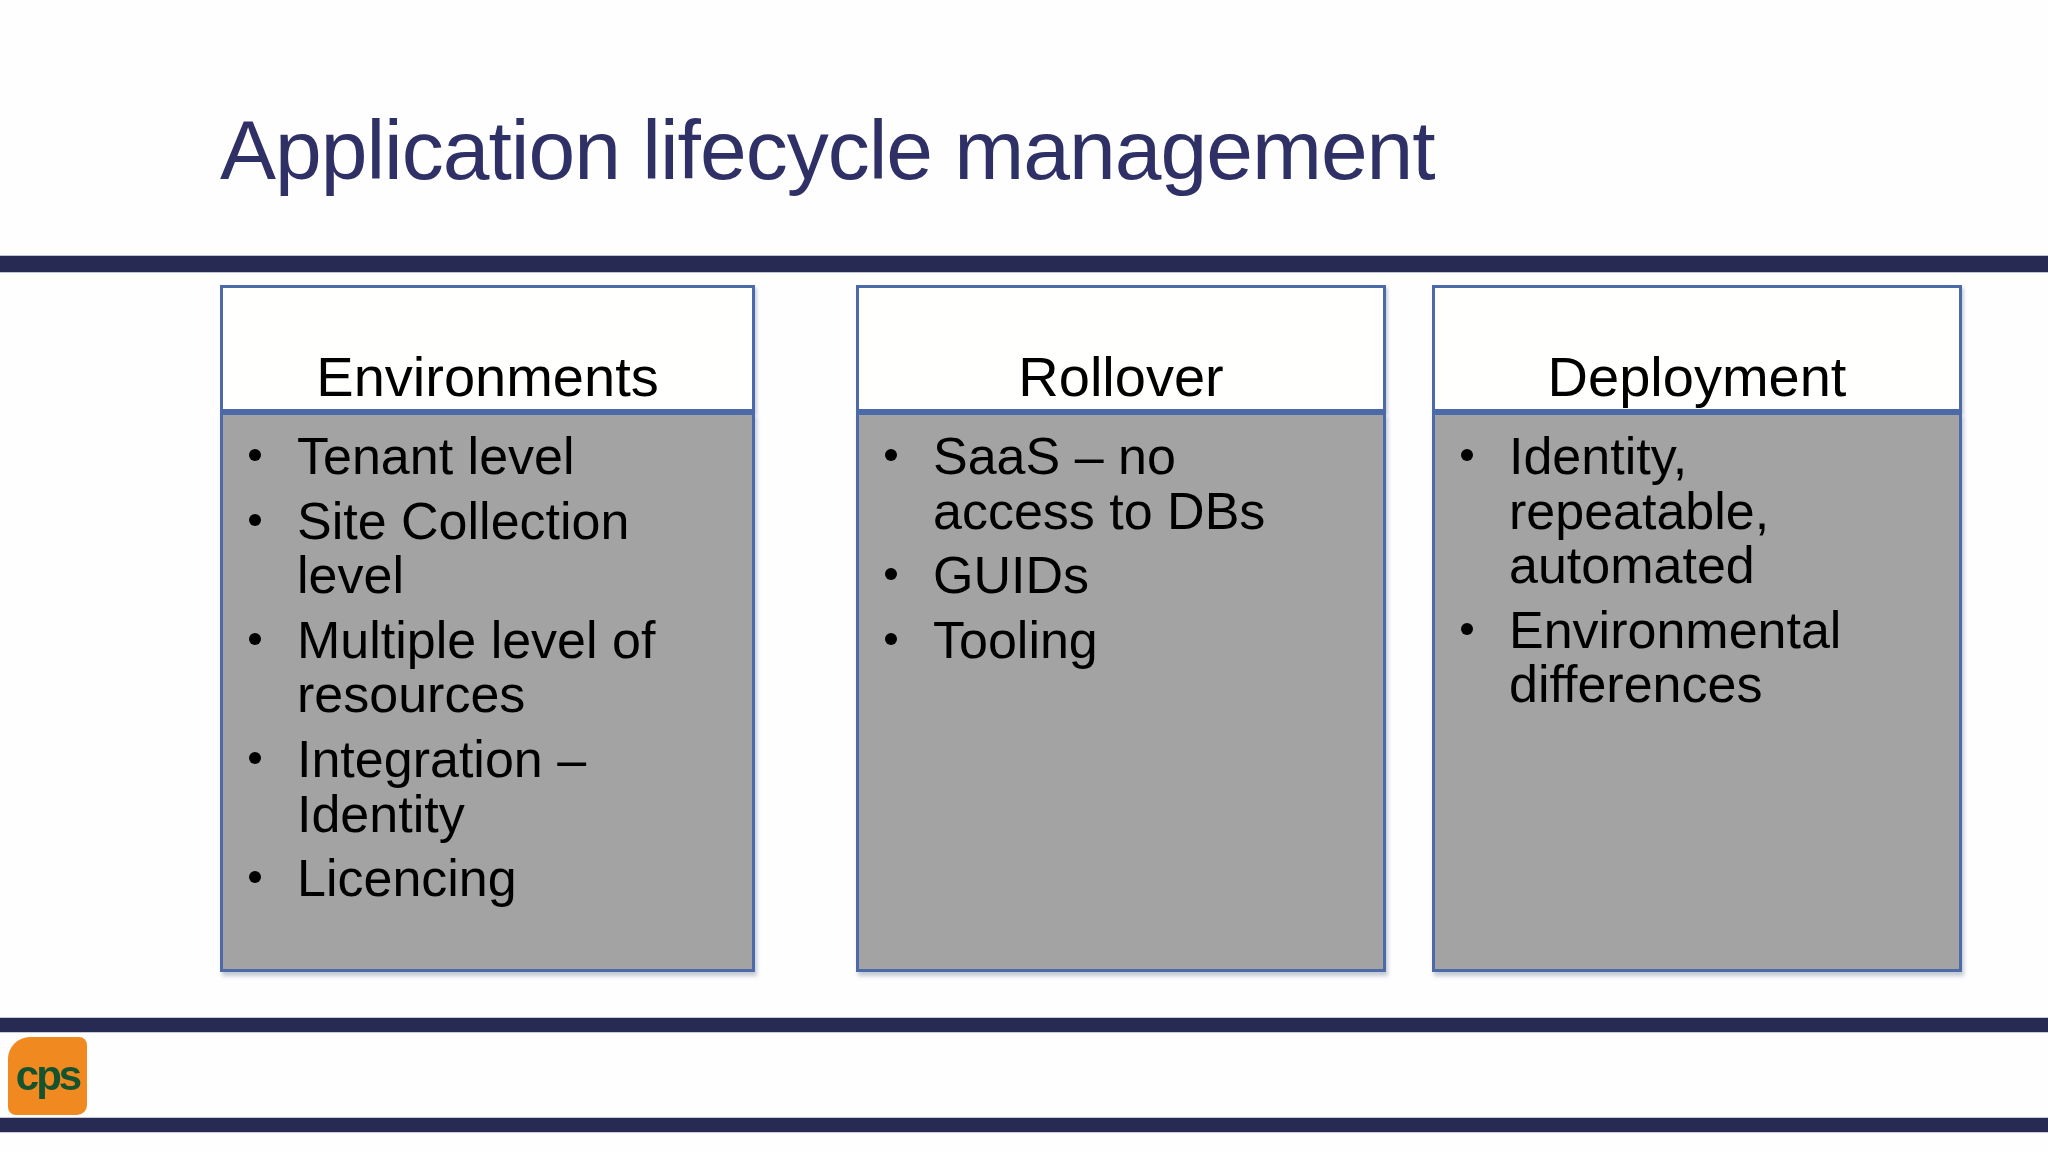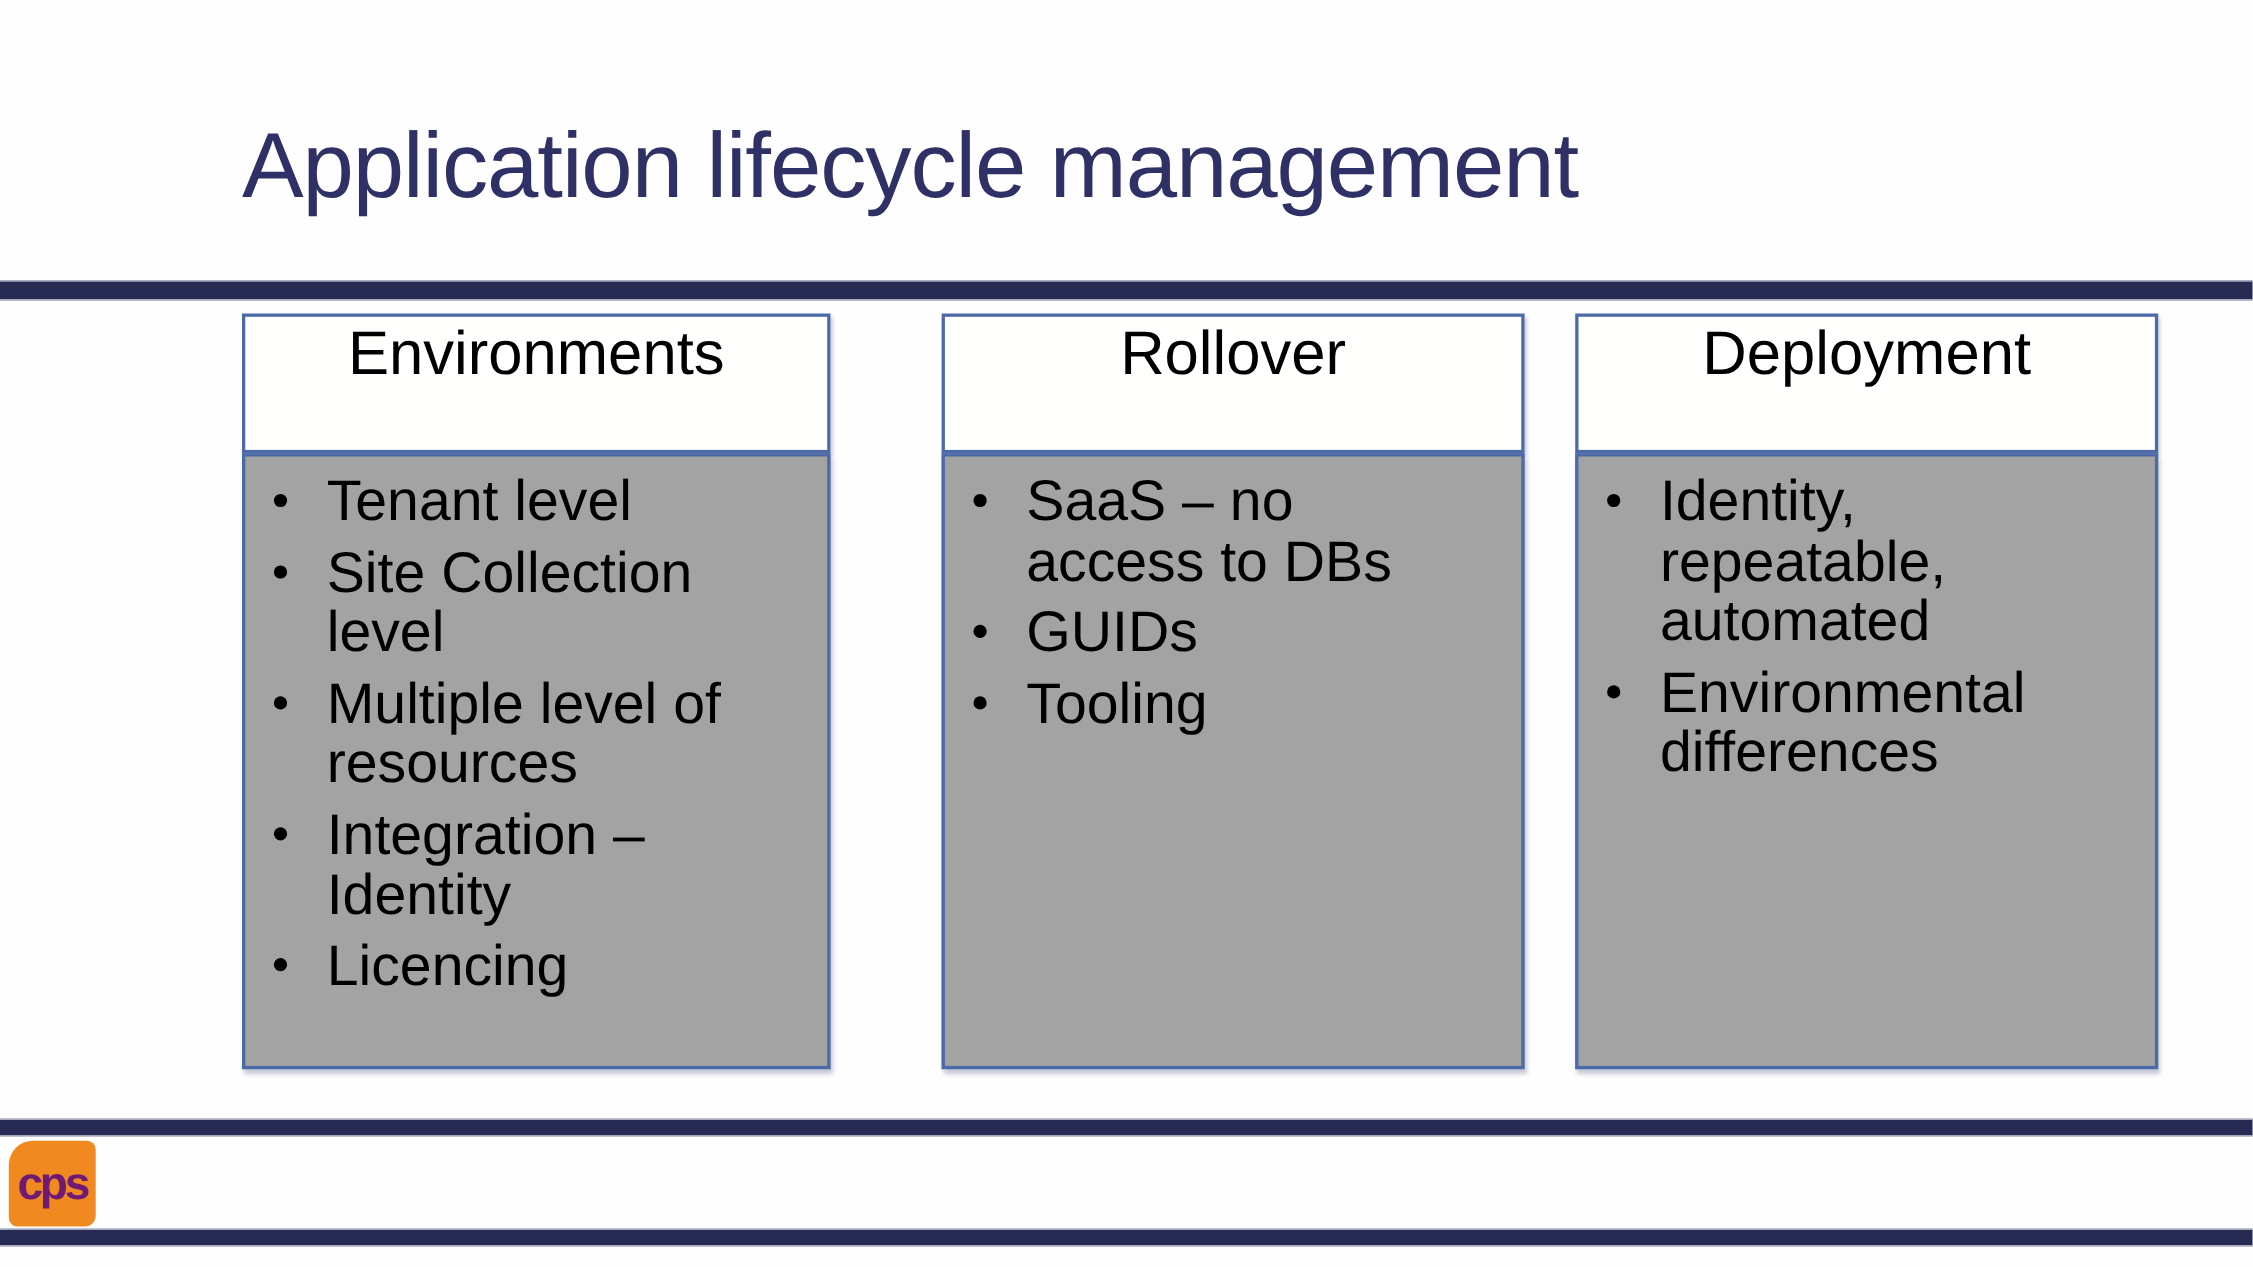--- a/index.html
+++ b/index.html
@@ -39,21 +39,21 @@
   }
 
   
   .panel { position: absolute; top: 285px; }
   .panel-header {
     box-sizing: border-box;
     height: 127px;
     border: 3px solid #4c69a8;
     background: #fffffe;
     display: flex;
-    align-items: flex-start;
+    align-items: flex-end;
     justify-content: center;
     font-size: 56px;
     color: #000000;
     box-shadow: 2px 3px 3px rgba(110,120,150,0.35);
   }
   .panel-body {
     box-sizing: border-box;
     height: 560px;
     border: 3px solid #4c69a8;
     background: #a3a3a3;
@@ -104,21 +104,21 @@
     top: 1037px;
     width: 79px;
     height: 78px;
     background: #f0891f;
     border-radius: 22px 8px 10px 8px;
     display: flex;
     align-items: center;
     justify-content: center;
   }
   .cps-logo-text {
-    color: #701a75;
+    color: #14532d;
     font-size: 42px;
     font-weight: bold;
     letter-spacing: -3px;
     line-height: 1;
   }
 </style>
 </head>
 <body>
 
 <div class="slide">

